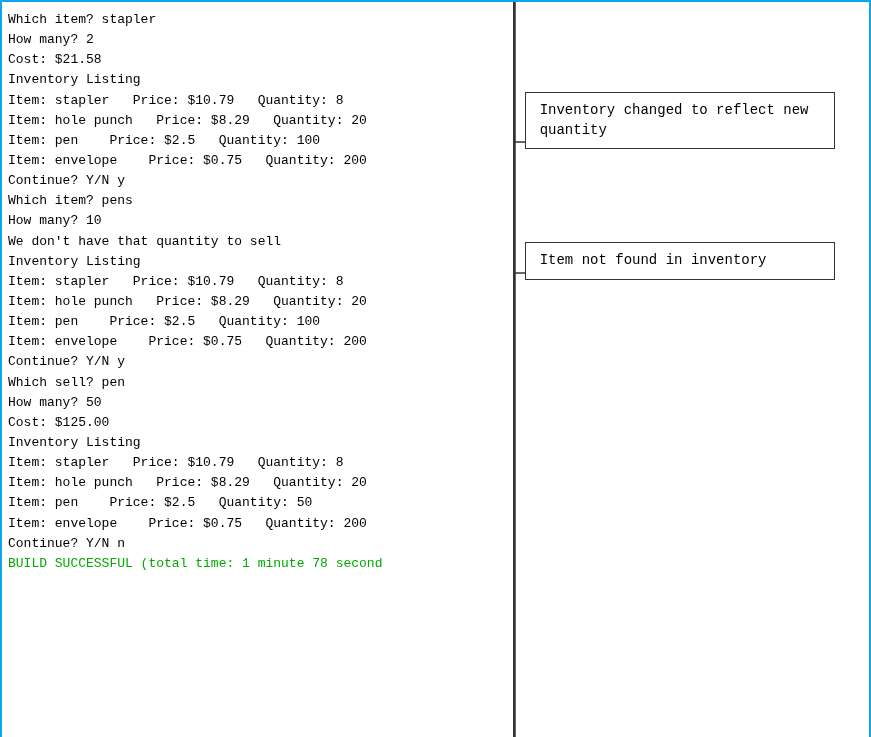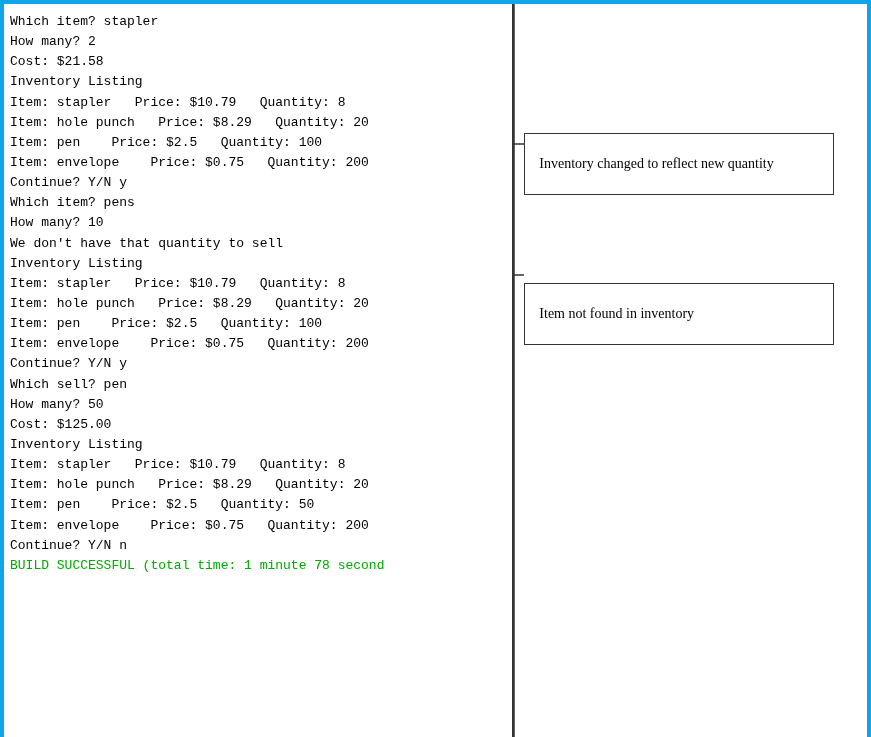--- a/index.html
+++ b/index.html
@@ -14,21 +14,21 @@
       align-items: flex-start;
       justify-content: flex-start;
     }
 
     .outer-container {
       width: 871px;
       height: 737px;
       background: #ffffff;
       display: flex;
       flex-direction: row;
-      border: 4px solid #0ea5e9;
+      border: 2px solid #0ea5e9;
     }
 
     .left-panel {
       width: 515px;
       height: 737px;
       border-right: 2px solid #333;
       background: #ffffff;
       padding: 8px 6px;
       overflow: hidden;
     }
@@ -49,26 +49,25 @@
       width: 356px;
       height: 737px;
       background: #ffffff;
       position: relative;
     }
 
     .annotation-box {
       position: absolute;
       border: 1.5px solid #333;
       background: #ffffff;
-      padding: 20px 14px;
-      font-family: Liberation Serif, serif;
+      padding: 8px 14px;
+      font-family: Liberation Mono, monospace;
       font-size: 14px;
       color: #000;
       line-height: 1.4;
-      margin-top: 39px;
     }
 
     .annotation-box-1 {
       top: 90px;
       left: 10px;
       width: 310px;
     }
 
     .annotation-box-2 {
       top: 240px;

